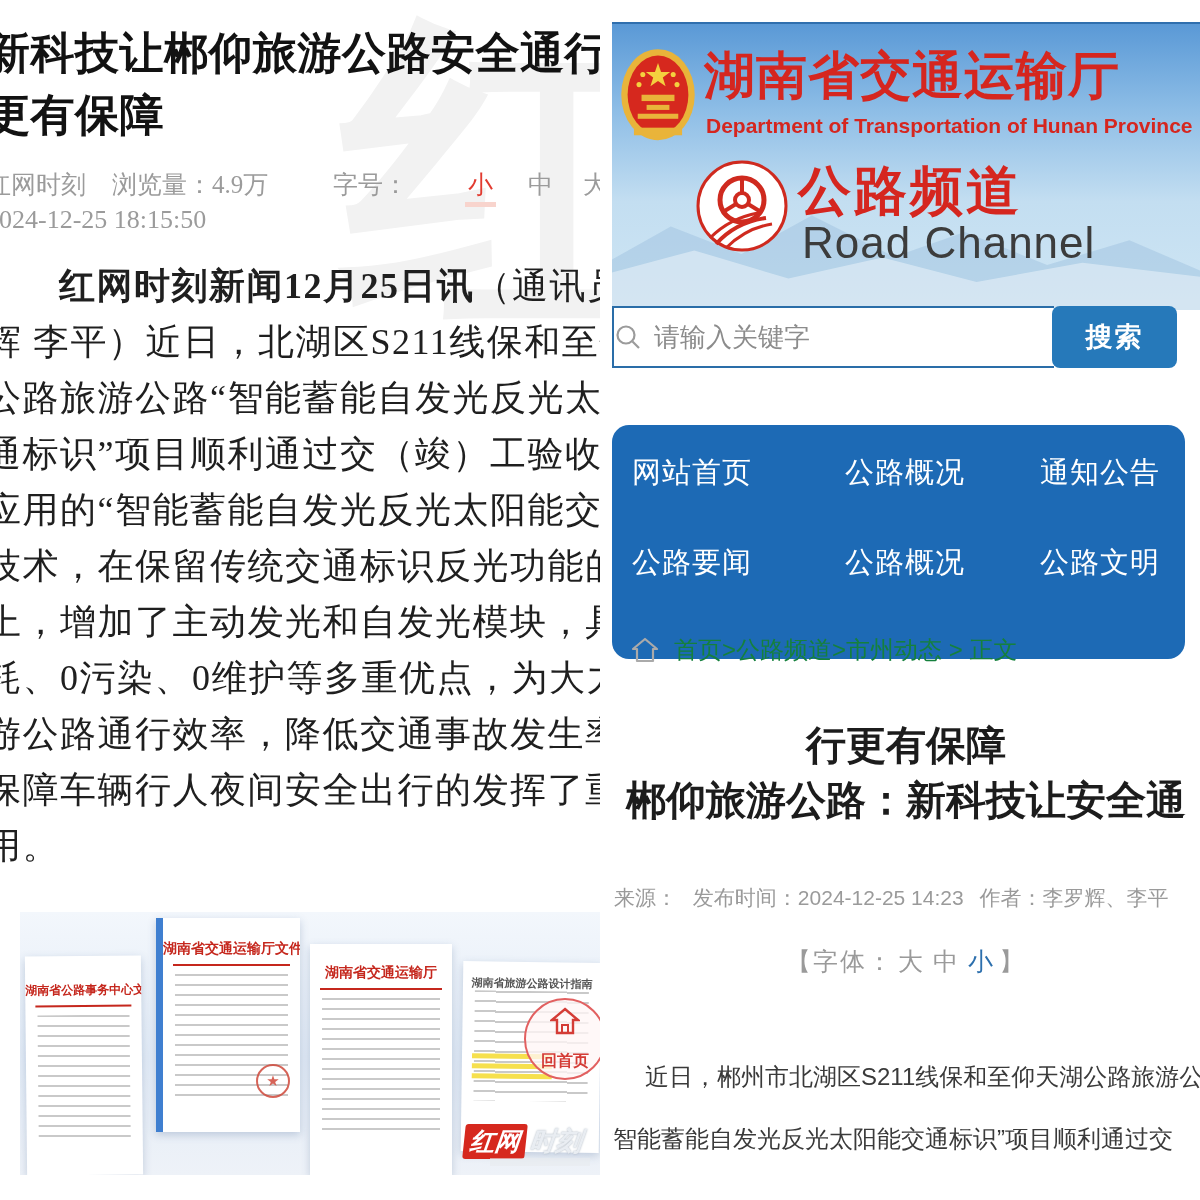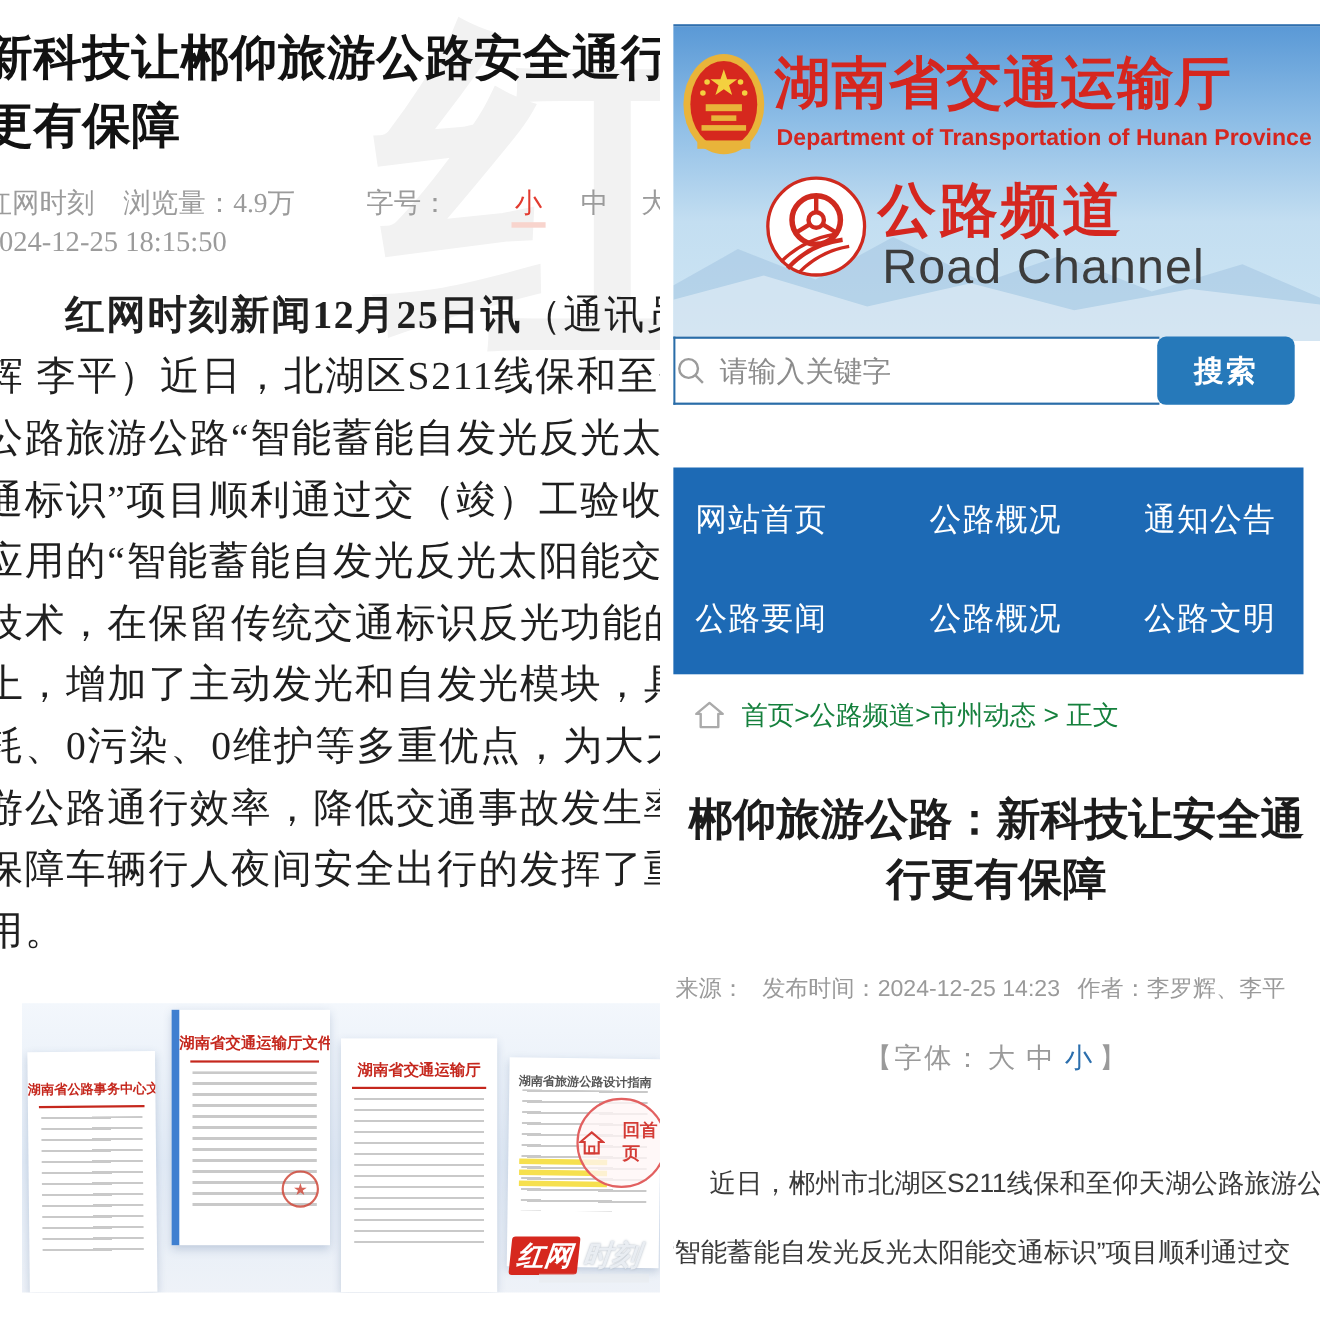--- a/index.html
+++ b/index.html
@@ -52,21 +52,21 @@
   .doc3 { left:290px; top:32px; width:142px; height:231px; }
   .doc3 .dh { font-size:14px; margin-top:20px; }
   .doc4 { left:442px; top:50px; width:138px; height:190px; transform:rotate(.8deg); }
   .doc4 .dh { color:#555; font-size:11px; margin-top:14px; font-weight:bold; }
   .stamp { position:absolute; right:10px; bottom:34px; width:34px; height:34px;
            border:2px solid #d04a3c; border-radius:50%; color:#d04a3c; font-size:15px;
            display:flex; align-items:center; justify-content:center; opacity:.85; }
   .hl { position:absolute; left:10px; width:80px; height:5px; background:#f6e04e; }
   .back-home { position:absolute; left:504px; top:86px; width:82px; height:82px;
                border:2px solid #e26060; border-radius:50%;
-               background:rgba(255,246,246,.78); display:flex; flex-direction:row;
+               background:rgba(255,246,246,.78); display:flex; flex-direction:column;
                align-items:center; justify-content:center; gap:16px; }
   .back-home .bh-label { color:#d43c36; font-size:16px; font-weight:bold; }
   .rn-logo { position:absolute; left:444px; top:212px; display:flex; align-items:center;
              transform:skewX(-6deg); }
   .rn1 { background:#d6281e; color:#fff; font-weight:bold; font-style:italic;
          font-size:25px; padding:1px 6px; border-radius:3px; }
   .rn2 { color:#e9edf2; font-weight:bold; font-style:italic; font-size:26px;
          margin-left:4px; text-shadow:0 0 2px #aab4bf; }
   .rn-sub { position:absolute; left:470px; top:246px; width:100px; height:8px;
             background:#e7ebef; opacity:.6; }
@@ -96,22 +96,22 @@
                 border:2px solid #2a6da8; border-right:none; display:flex; align-items:center;
                 }
   .search-box input { border:none; outline:none; font-size:26px; color:#444;
                       margin-left:12px; width:340px; background:transparent;
                       font-family:"Liberation Sans", sans-serif; }
   .search-box input::placeholder { color:#8c8c8c; }
   .search-btn { position:absolute; left:440px; top:0; width:125px; height:62px;
                 background:#2679ba; border:none; border-radius:8px; color:#fff;
                 font-size:27px; font-weight:bold; letter-spacing:2px; cursor:pointer;
                 font-family:"Liberation Sans", sans-serif; }
-  .nav-panel { position:absolute; top:425px; left:0; width:573px; height:188px;
-               background:#1d6ab5; color:#fff; }
+  .nav-panel { position:absolute; top:425px; left:0; width:573px; height:234px;
+               background:#1d6ab5; color:#fff;border-radius:17px; }
   .nav-panel a { position:absolute; white-space:nowrap; color:#fff; text-decoration:none;
                  font-size:29px; letter-spacing:1px; }
   .crumb { position:absolute; top:632px; left:0; width:100%; height:36px; display:flex;
            align-items:center; color:#15803d; font-size:24px; }
   .crumb svg { margin:0 14px 0 18px; }
   .r-title { position:absolute; top:718px; left:0; width:100%; text-align:center;
              font-size:40px; font-weight:bold; color:#1c1c1c; line-height:55px; }
   .r-meta { position:absolute; top:884px; left:0; width:100%; white-space:nowrap;
             color:#9a9a9a; font-size:21px; }
   .r-meta span { margin-right:10px; }
@@ -262,22 +262,22 @@
   </div>
 
   <div class="crumb">
     <svg width="30" height="28" viewBox="0 0 30 28">
       <path d="M15 3 L27 13 H23 V25 H7 V13 H3 Z" fill="none" stroke="#aaaaaa" stroke-width="2.2" stroke-linejoin="round"></path>
     </svg>
     <span>首页&gt;公路频道&gt;市州动态 &gt; 正文</span>
   </div>
 
   <div class="r-title">
+    <div>行更有保障</div>
     <div>郴仰旅游公路：新科技让安全通</div>
-    <div>行更有保障</div>
   </div>
 
   <div class="r-meta">
     <span class="rm-src">来源：</span>
     <span>发布时间：2024-12-25 14:23</span>
     <span>作者：李罗辉、李平</span>
   </div>
 
   <div class="r-fontrow">
     <span>【字体：</span><span class="fs">大</span><span class="fs">中</span><span class="fs fs-small">小</span><span>】</span>

